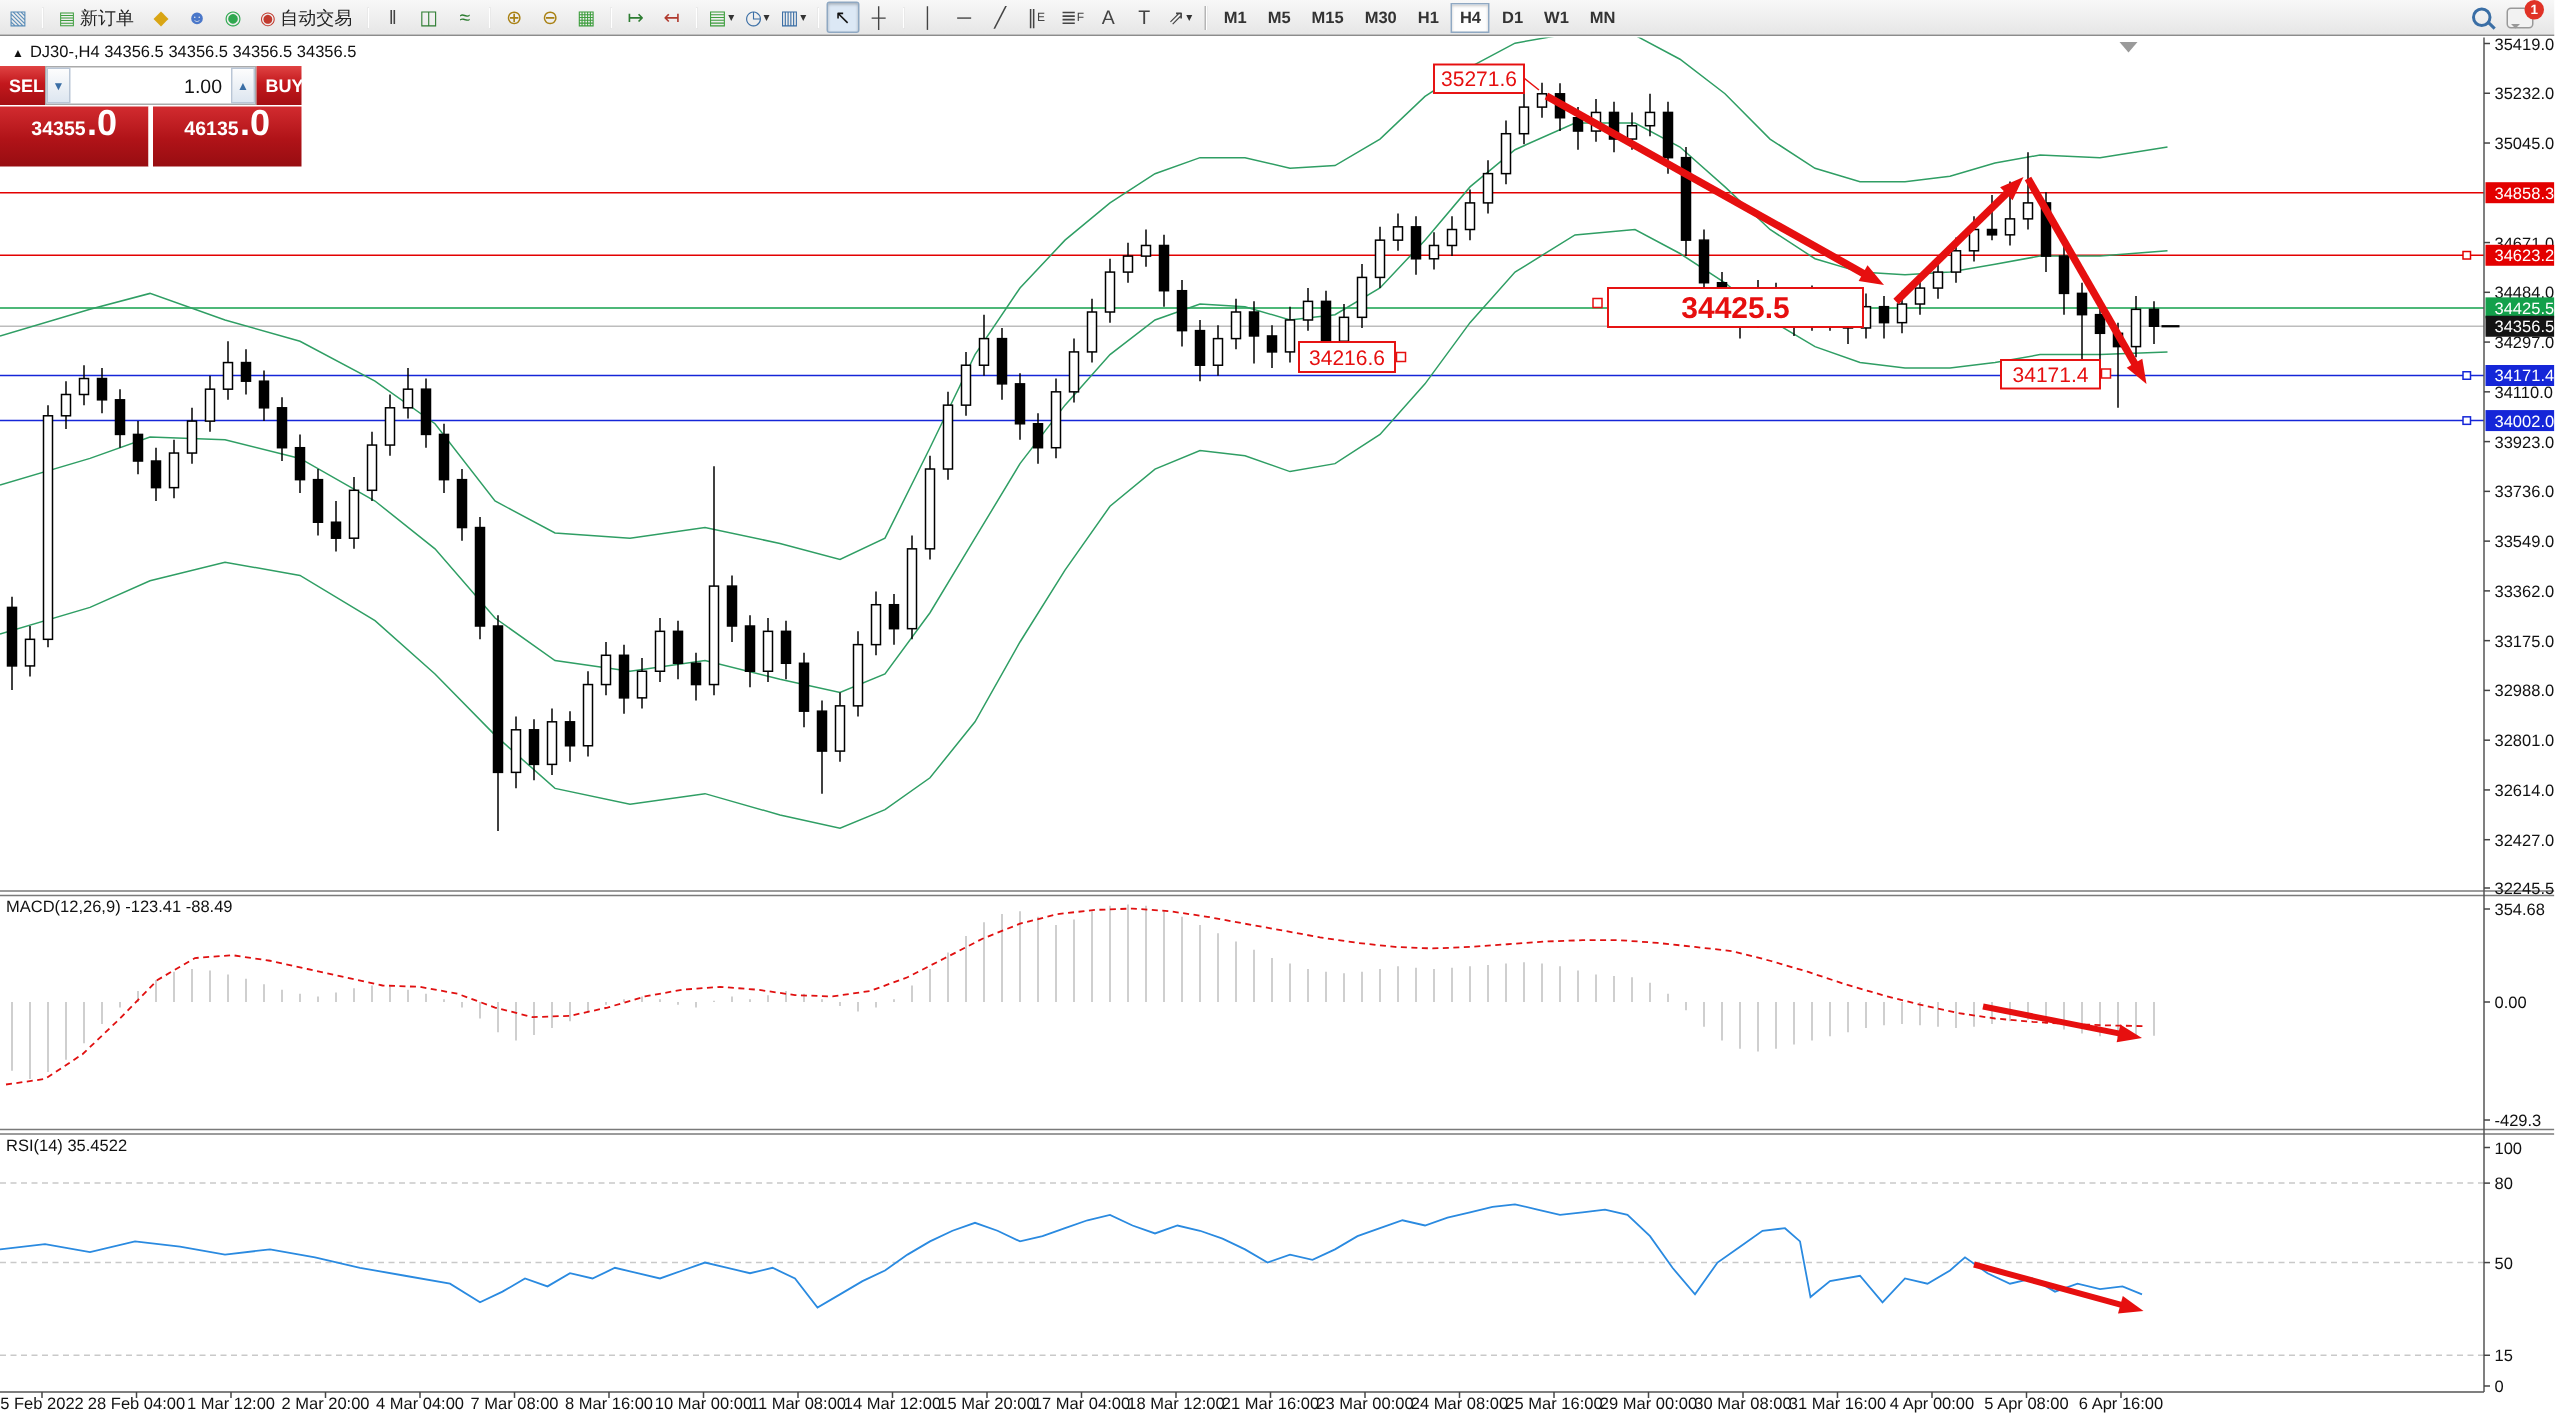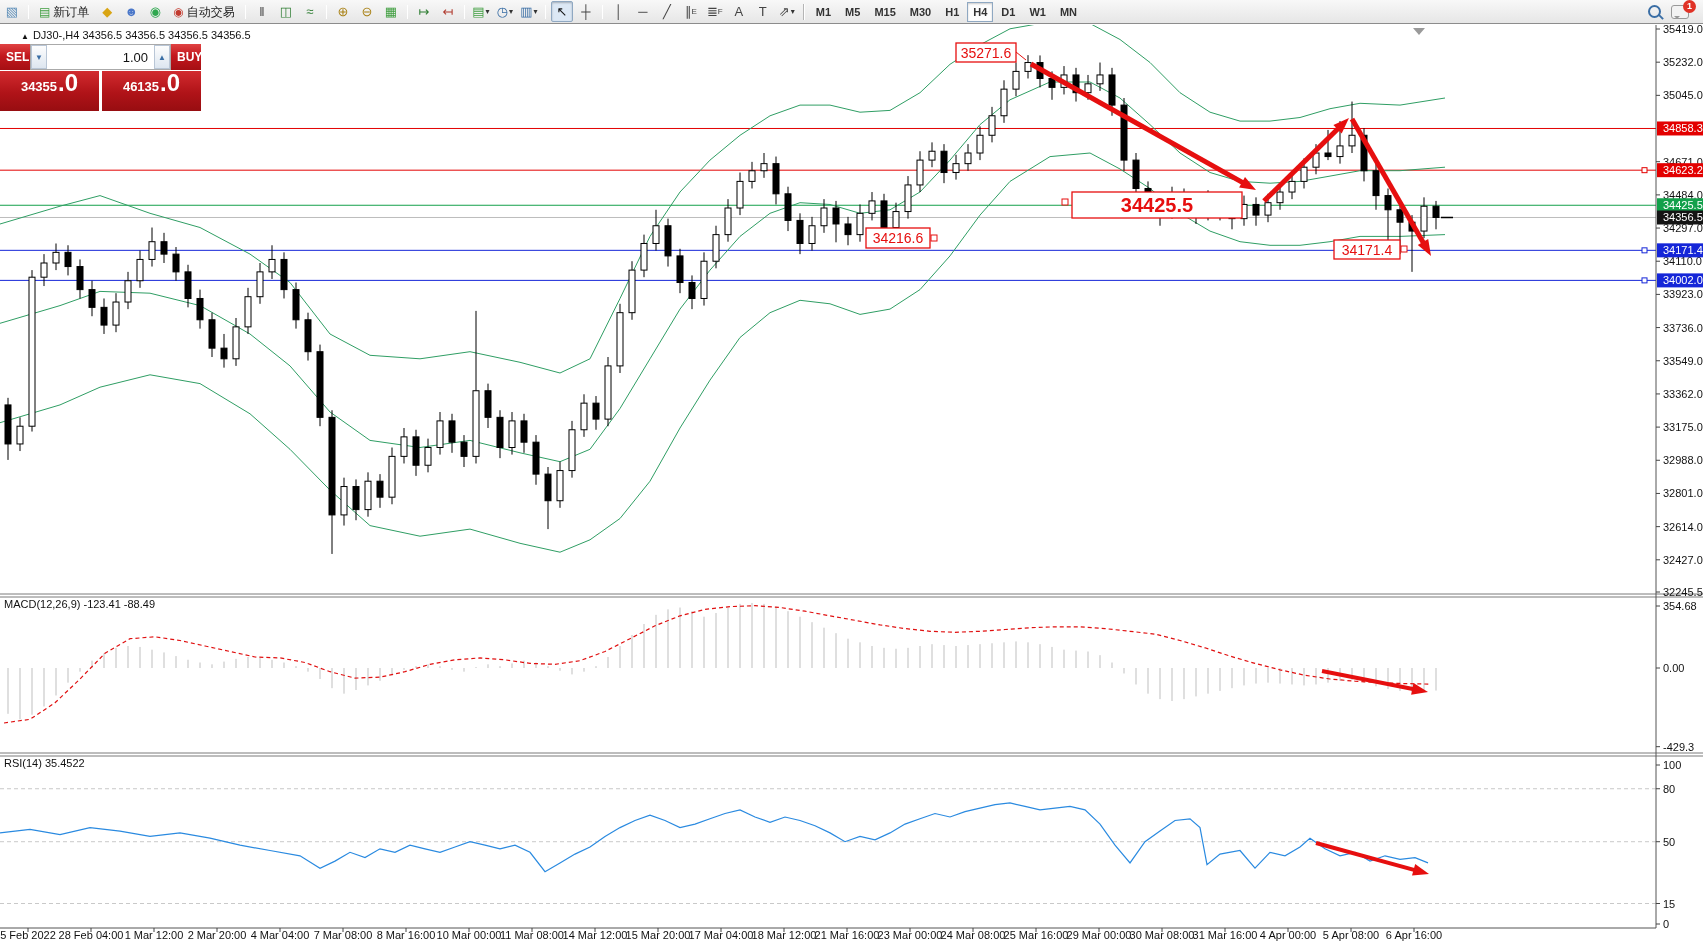--- a/index.html
+++ b/index.html
@@ -21,21 +21,21 @@
   .tf.active{background:#fdfdfd;border-color:#8fa8c2;box-shadow:inset 0 1px 2px rgba(0,0,0,.2);}
   #tb-right{margin-left:auto;display:flex;align-items:center;gap:10px;padding-right:14px;}
   .mag{width:9px;height:9px;border:2px solid #3a6ea5;border-radius:50%;position:relative;}
   .mag::after{content:"";position:absolute;width:6px;height:2px;background:#3a6ea5;
     transform:rotate(45deg);right:-5px;bottom:-2px;}
   .bubble{width:16px;height:12px;border:1.5px solid #999;border-radius:3px;background:#f2f2f2;position:relative;}
   .bubble::after{content:"";position:absolute;left:2px;bottom:-4px;border:3px solid transparent;border-top-color:#999;}
   .badge{position:absolute;top:-6px;right:-8px;min-width:13px;height:13px;border-radius:50%;
     background:#e03226;color:#fff;font-size:9px;font-weight:bold;display:flex;align-items:center;justify-content:center;}
   
-  #chart-title{position:absolute;left:21px;top:29px;font-size:11px;color:#111;z-index:5;}
+  #chart-title{position:absolute;left:8px;top:29px;font-size:11px;color:#111;z-index:5;}
   #chart-title .tri{font-size:8px;margin-right:4px;}
   #trade-panel{position:absolute;left:0;top:44px;width:201px;z-index:6;font-family:"Liberation Sans",sans-serif;}
   .tp-row1{display:flex;height:26px;}
   .tp-sell,.tp-buy{width:30px;border:none;color:#fff;font-size:12px;font-weight:bold;
     background:linear-gradient(#e04343,#c3181d 45%,#a50f13);font-family:inherit;}
   .tp-vol{flex:1;display:flex;align-items:center;background:#fff;border:1px solid #aaa;}
   .tp-step{width:16px;height:100%;border:1px solid #b9c6d6;background:linear-gradient(#fdfdfd,#dde6f0);
     color:#3a6ea5;font-size:8px;padding:0;font-family:inherit;}
   .tp-volval{flex:1;text-align:right;padding-right:6px;font-size:13px;color:#111;}
   .tp-row2{display:flex;height:40px;margin-top:1px;}

